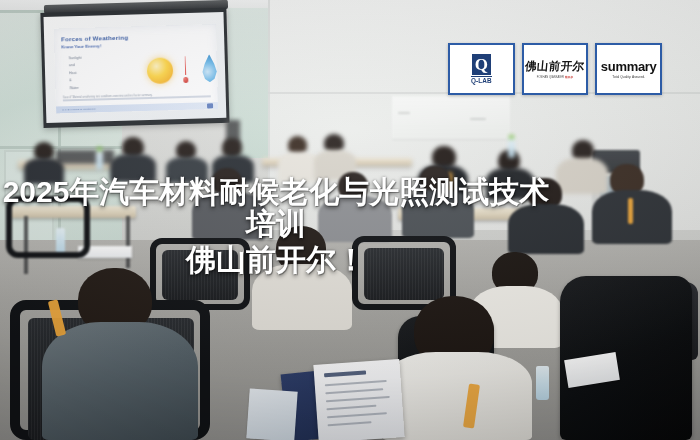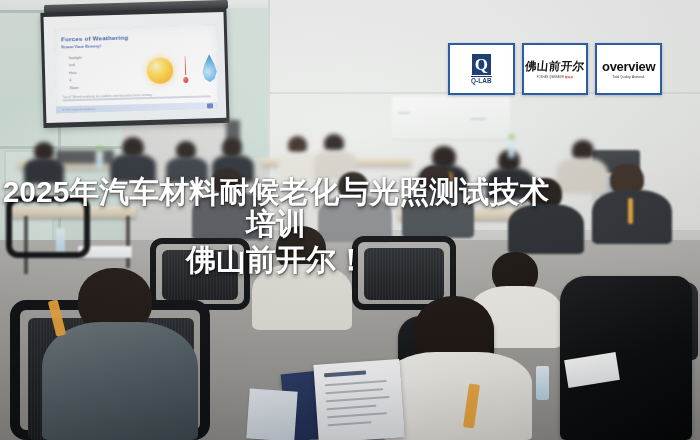--- a/index.html
+++ b/index.html
@@ -472,21 +472,21 @@
         <div class="cn-cal">佛山前开尔</div>
         <div class="cn-sub">
           <span>FOSHAN QIANKAIER</span>
           <span class="red">前开尔</span>
         </div>
       </div>
     </div>
 
     <div class="logo-box">
       <div class="itk">
-        <div class="itk-name">overview</div>
+        <div class="itk-name">summary</div>
         <div class="itk-tag">Total Quality. Assured.</div>
       </div>
     </div>
   </div>
 
   <div class="title-wrap">
     <div class="title-line title-l1">2025年汽车材料耐候老化与光照测试技术培训</div>
     <div class="title-line title-l2">佛山前开尔！</div>
   </div>
 

